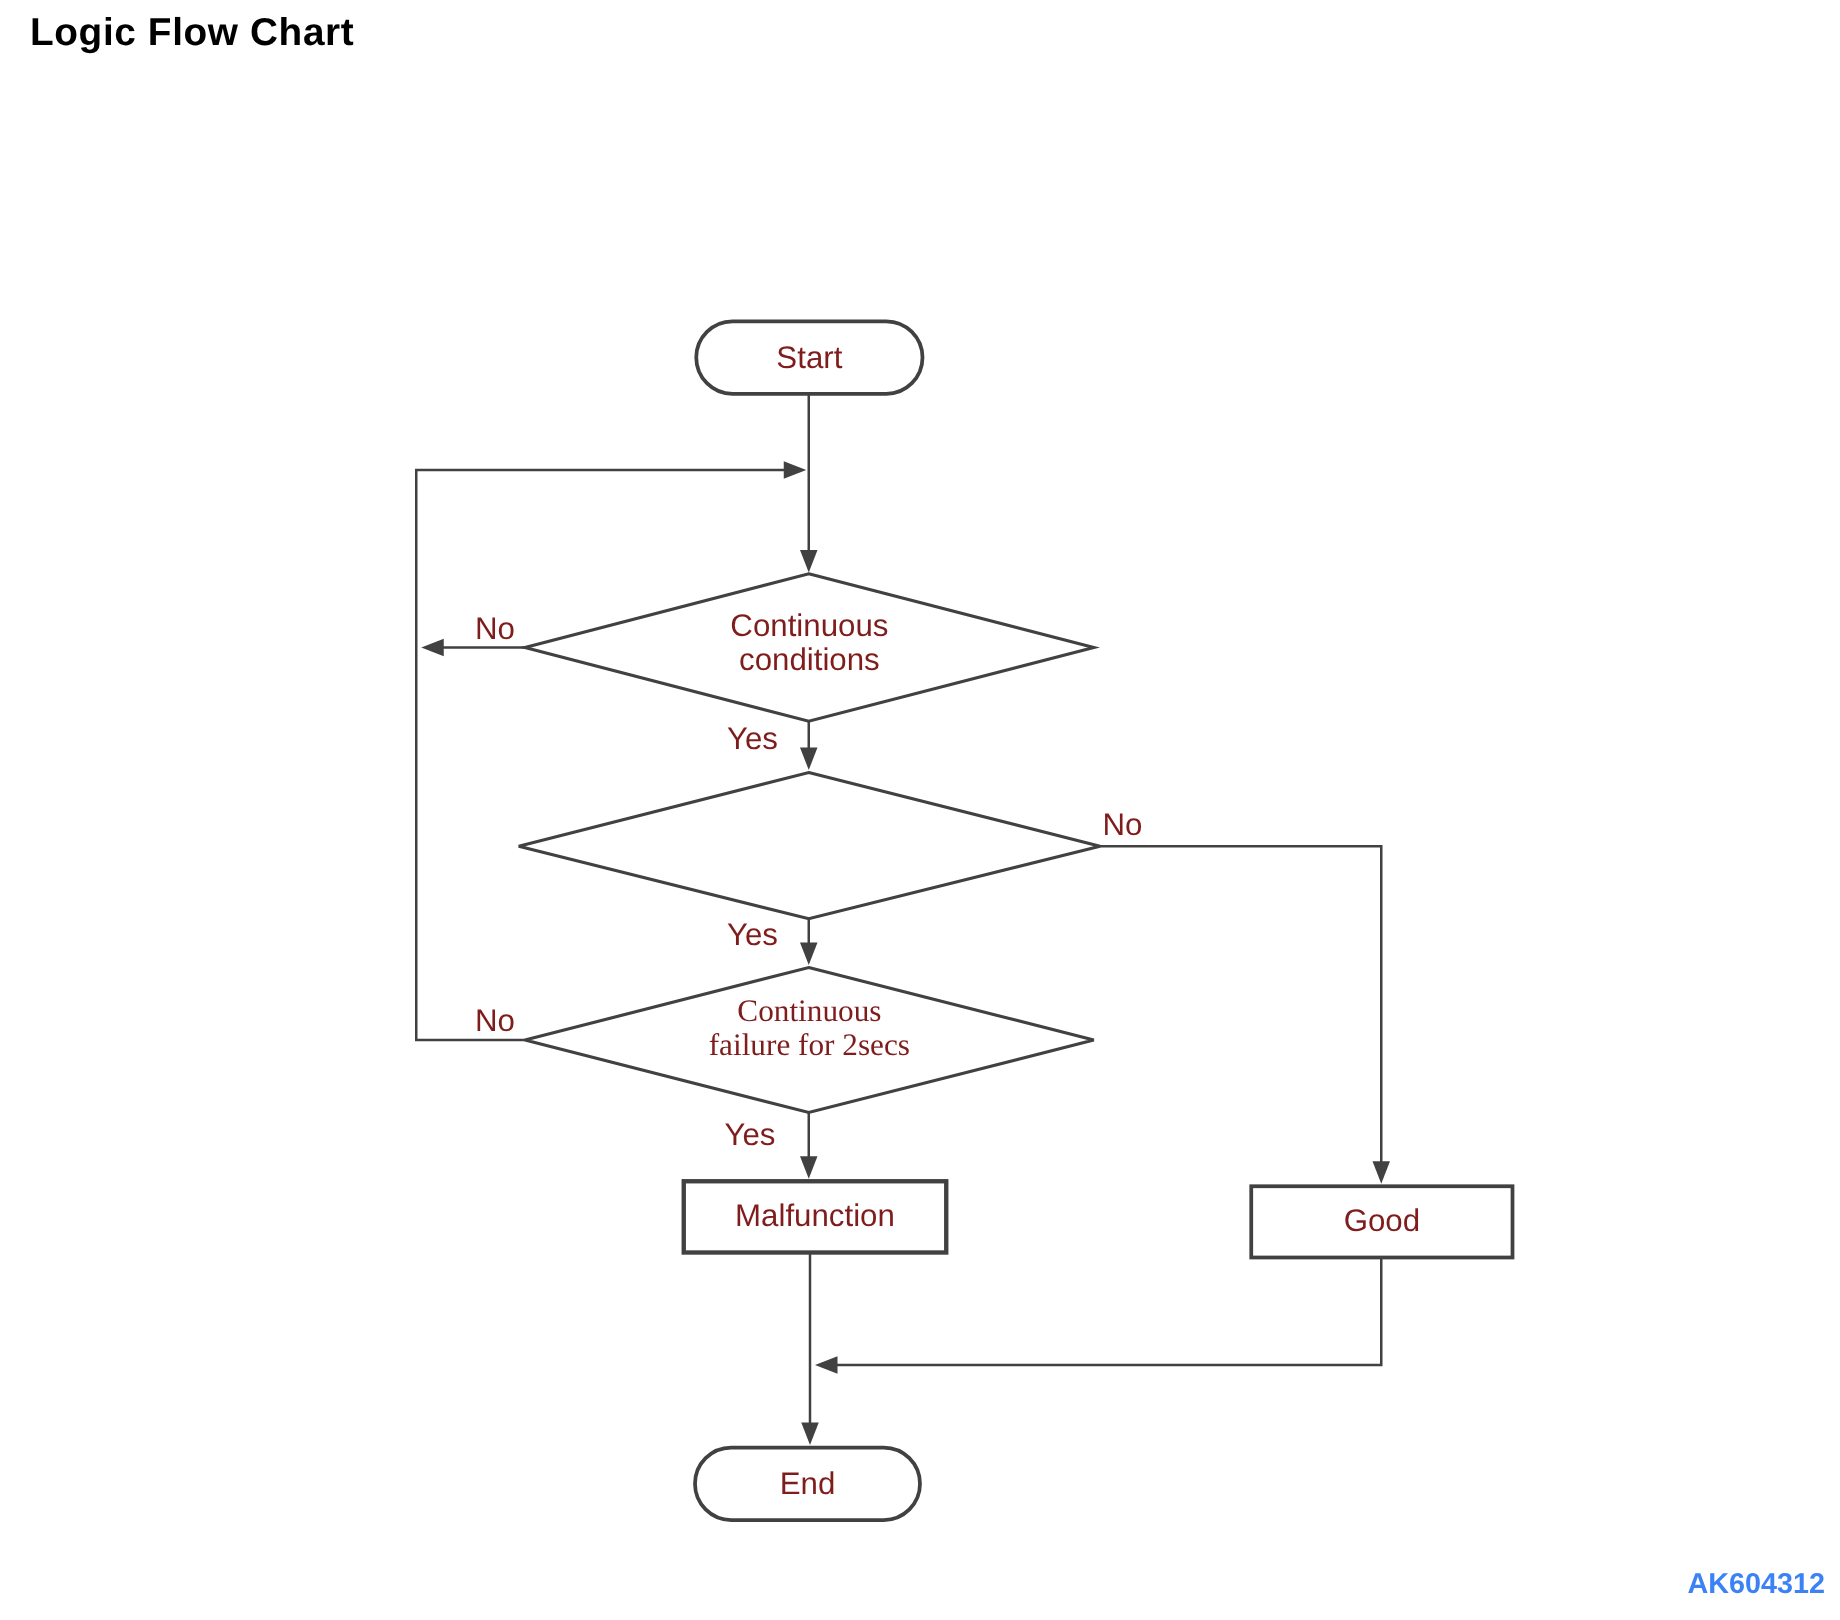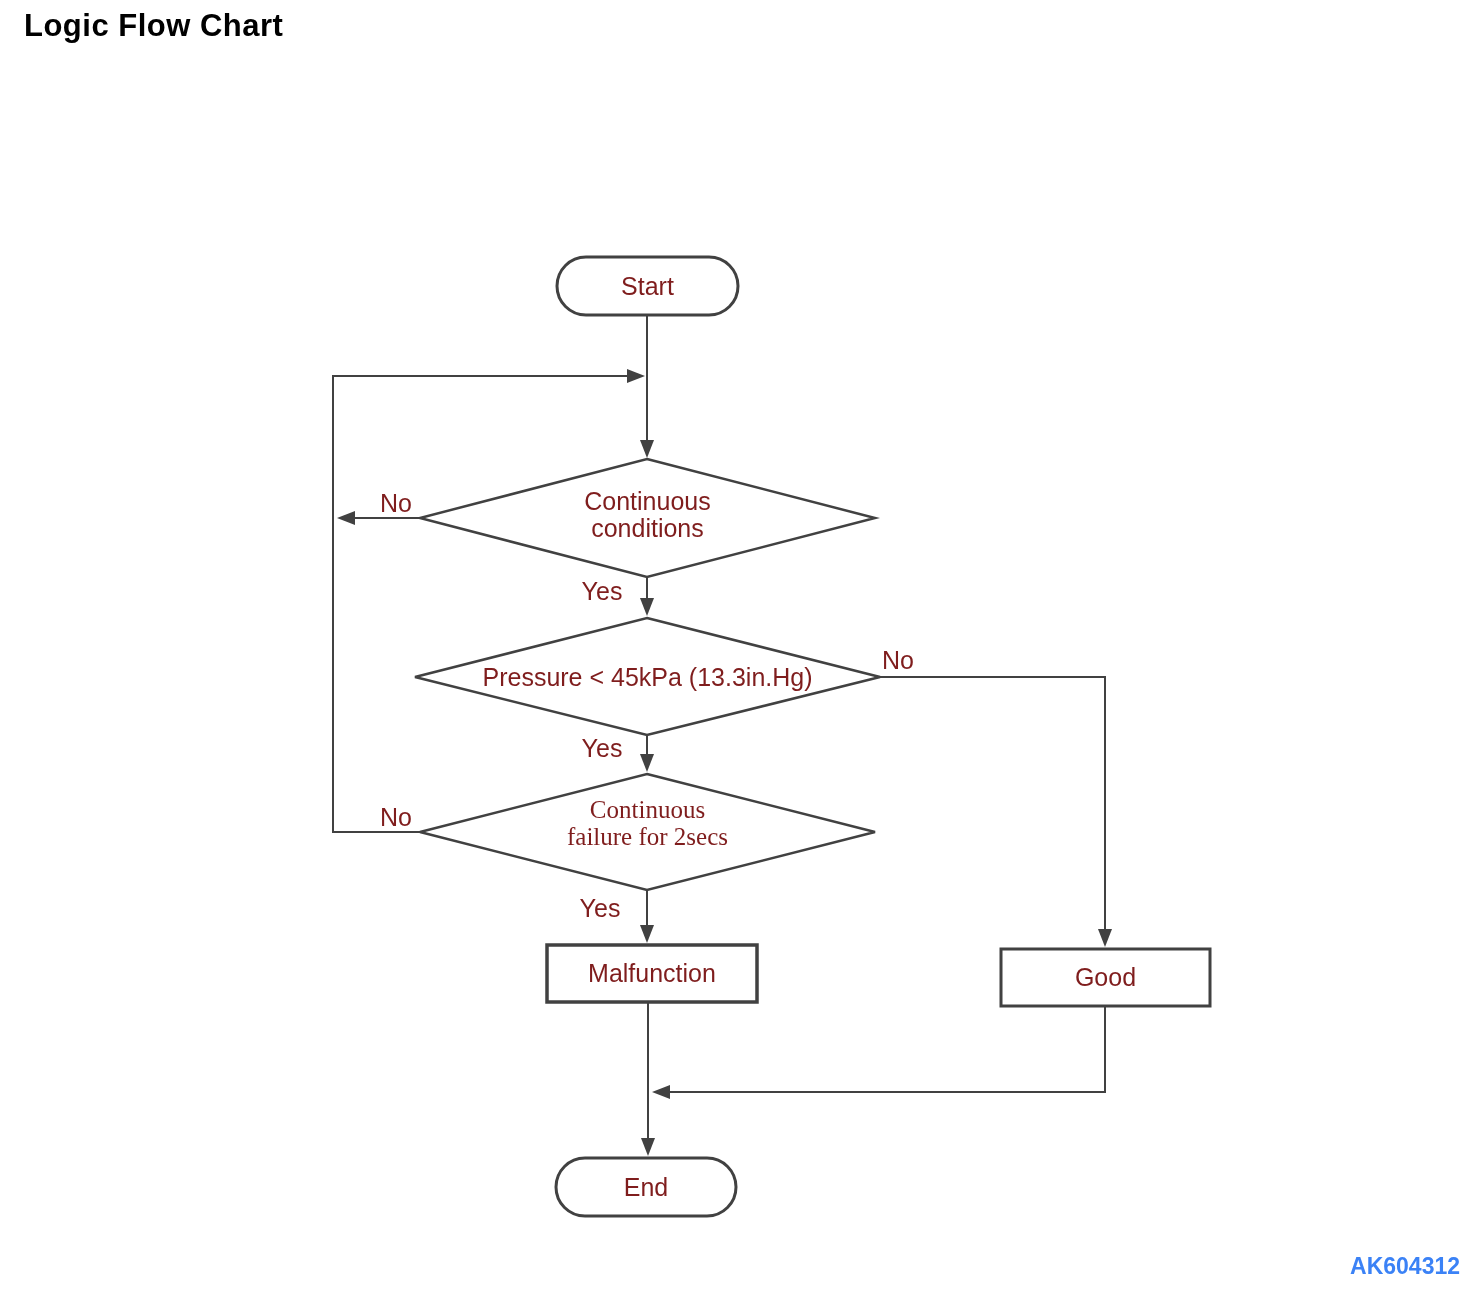--- a/index.html
+++ b/index.html
@@ -98,21 +98,20 @@
     <polygon points="647,618 880,677 647,735 415,677" fill="#ffffff" stroke-width="2.5"></polygon>
     <polygon points="647,774 875,832 647,890 420,832" fill="#ffffff" stroke-width="2.5"></polygon>
     <rect x="547" y="945" width="210" height="57" fill="#ffffff" stroke-width="3.5"></rect>
     <rect x="1001" y="949" width="209" height="57" fill="#ffffff" stroke-width="3"></rect>
     <rect x="556" y="1158" width="180" height="58" rx="29" ry="29" fill="#ffffff" stroke-width="3"></rect>
   </svg>
 
   <div class="node-label lbl-start">Start</div>
   <div class="node-label lbl-monitoring">Continuous
 conditions</div>
-  <div class="node-label lbl-pressure">Pressure &lt; 45kPa (13.3in.Hg)</div>
   <div class="node-label lbl-continuous">Continuous
 failure for 2secs</div>
   <div class="node-label lbl-malfunction">Malfunction</div>
   <div class="node-label lbl-good">Good</div>
   <div class="node-label lbl-end">End</div>
 
   <div class="edge-label lbl-mon-no">No</div>
   <div class="edge-label lbl-mon-yes">Yes</div>
   <div class="edge-label lbl-press-no">No</div>
   <div class="edge-label lbl-press-yes">Yes</div>

